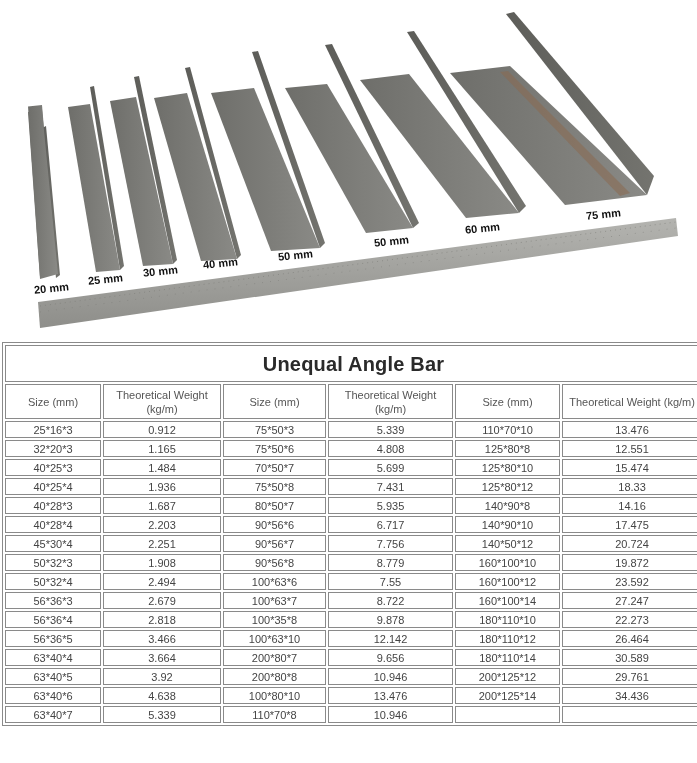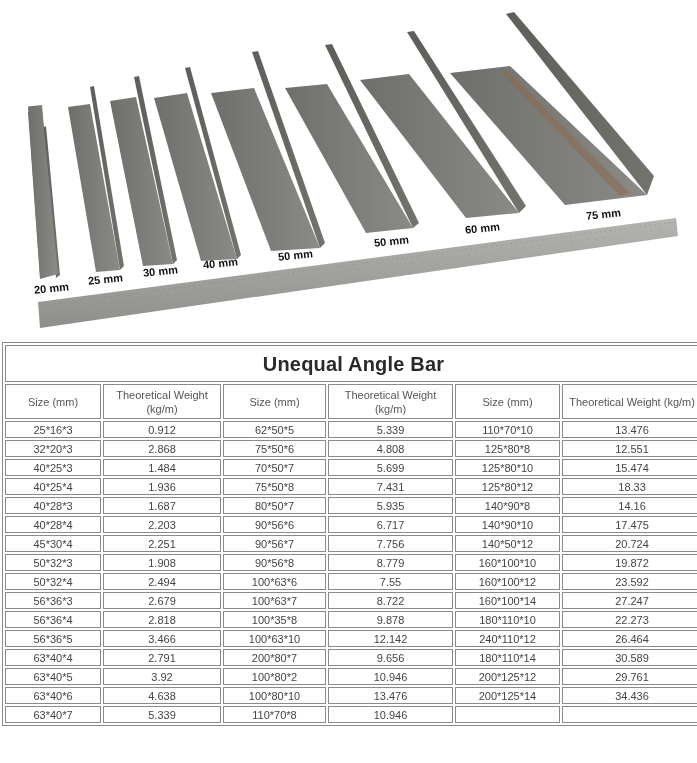--- a/index.html
+++ b/index.html
@@ -137,28 +137,28 @@
       <th class="head-cell">Size (mm)</th>
       <th class="head-cell">Theoretical Weight (kg/m)</th>
       <th class="head-cell">Size (mm)</th>
       <th class="head-cell">Theoretical Weight (kg/m)</th>
     </tr>
   </thead>
   <tbody>
     <tr>
       <td class="data-cell">25*16*3</td>
       <td class="data-cell">0.912</td>
-      <td class="data-cell">62*50*5</td>
+      <td class="data-cell">75*50*3</td>
       <td class="data-cell">5.339</td>
       <td class="data-cell">110*70*10</td>
       <td class="data-cell">13.476</td>
     </tr>
     <tr>
       <td class="data-cell">32*20*3</td>
-      <td class="data-cell">2.868</td>
+      <td class="data-cell">1.165</td>
       <td class="data-cell">75*50*6</td>
       <td class="data-cell">4.808</td>
       <td class="data-cell">125*80*8</td>
       <td class="data-cell">12.551</td>
     </tr>
     <tr>
       <td class="data-cell">40*25*3</td>
       <td class="data-cell">1.484</td>
       <td class="data-cell">70*50*7</td>
       <td class="data-cell">5.699</td>
@@ -227,35 +227,35 @@
       <td class="data-cell">100*35*8</td>
       <td class="data-cell">9.878</td>
       <td class="data-cell">180*110*10</td>
       <td class="data-cell">22.273</td>
     </tr>
     <tr>
       <td class="data-cell">56*36*5</td>
       <td class="data-cell">3.466</td>
       <td class="data-cell">100*63*10</td>
       <td class="data-cell">12.142</td>
-      <td class="data-cell">240*110*12</td>
+      <td class="data-cell">180*110*12</td>
       <td class="data-cell">26.464</td>
     </tr>
     <tr>
       <td class="data-cell">63*40*4</td>
-      <td class="data-cell">2.791</td>
+      <td class="data-cell">3.664</td>
       <td class="data-cell">200*80*7</td>
       <td class="data-cell">9.656</td>
       <td class="data-cell">180*110*14</td>
       <td class="data-cell">30.589</td>
     </tr>
     <tr>
       <td class="data-cell">63*40*5</td>
       <td class="data-cell">3.92</td>
-      <td class="data-cell">100*80*2</td>
+      <td class="data-cell">200*80*8</td>
       <td class="data-cell">10.946</td>
       <td class="data-cell">200*125*12</td>
       <td class="data-cell">29.761</td>
     </tr>
     <tr>
       <td class="data-cell">63*40*6</td>
       <td class="data-cell">4.638</td>
       <td class="data-cell">100*80*10</td>
       <td class="data-cell">13.476</td>
       <td class="data-cell">200*125*14</td>

